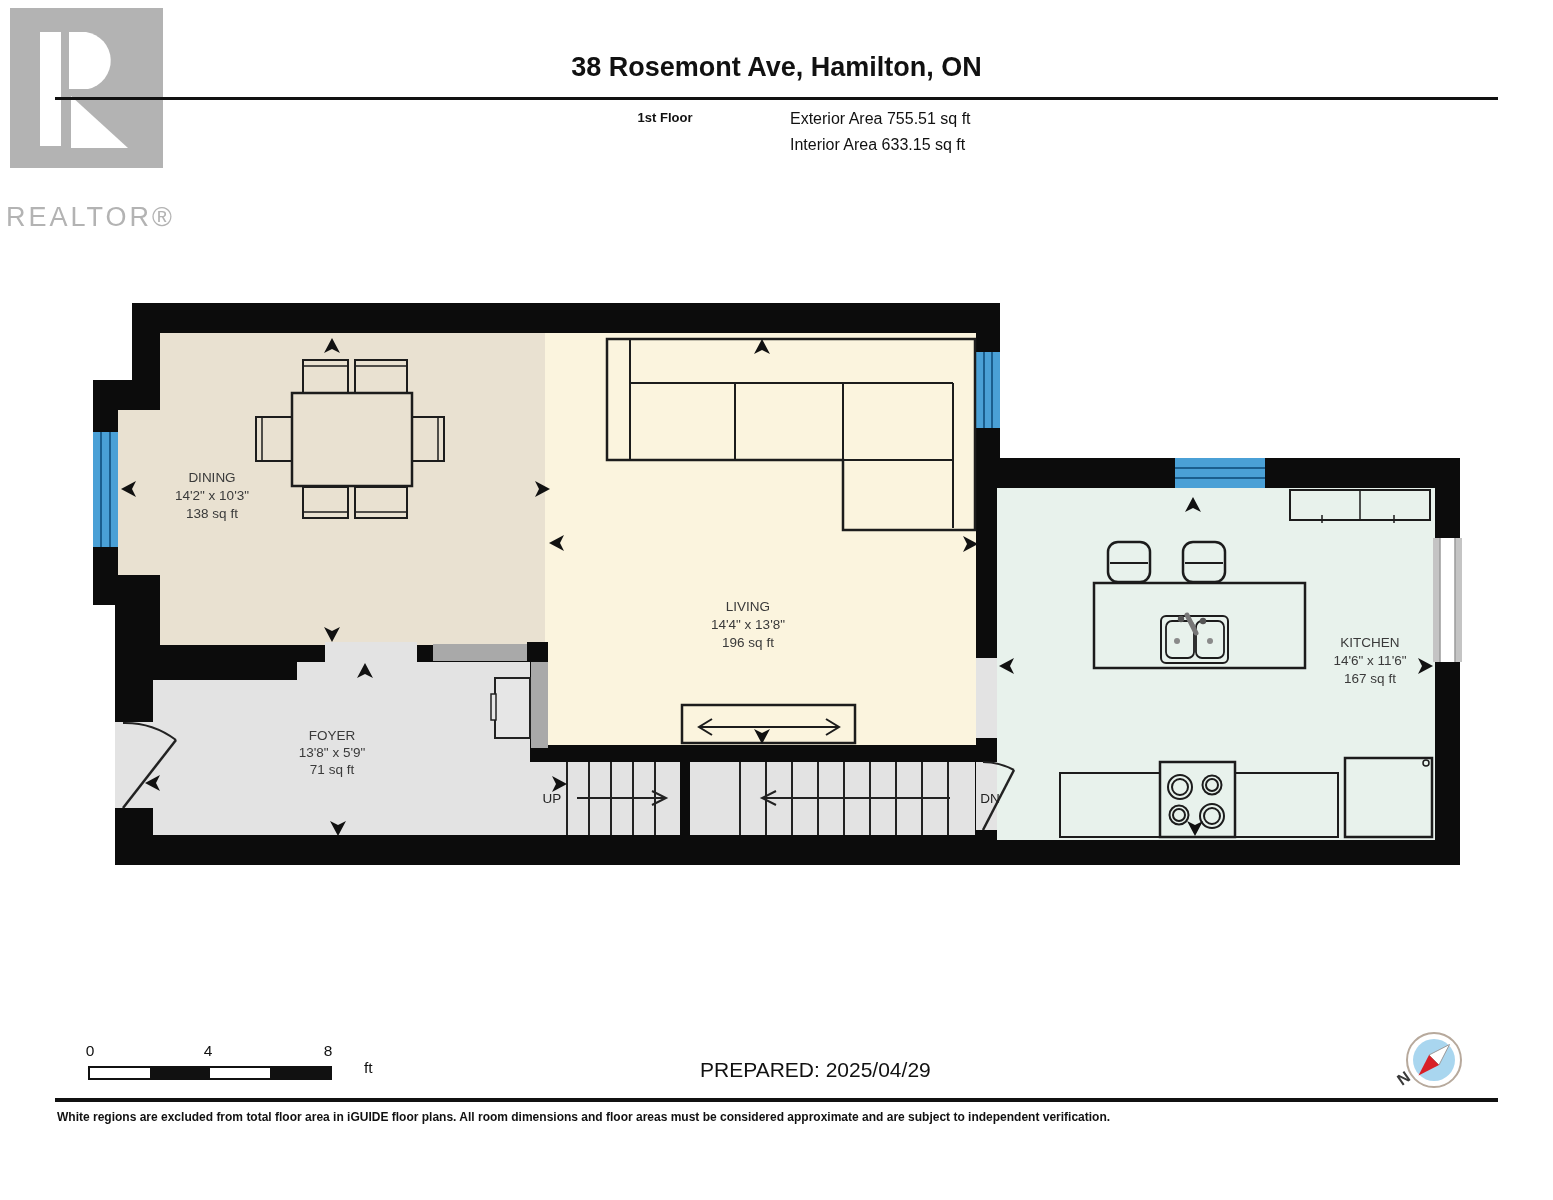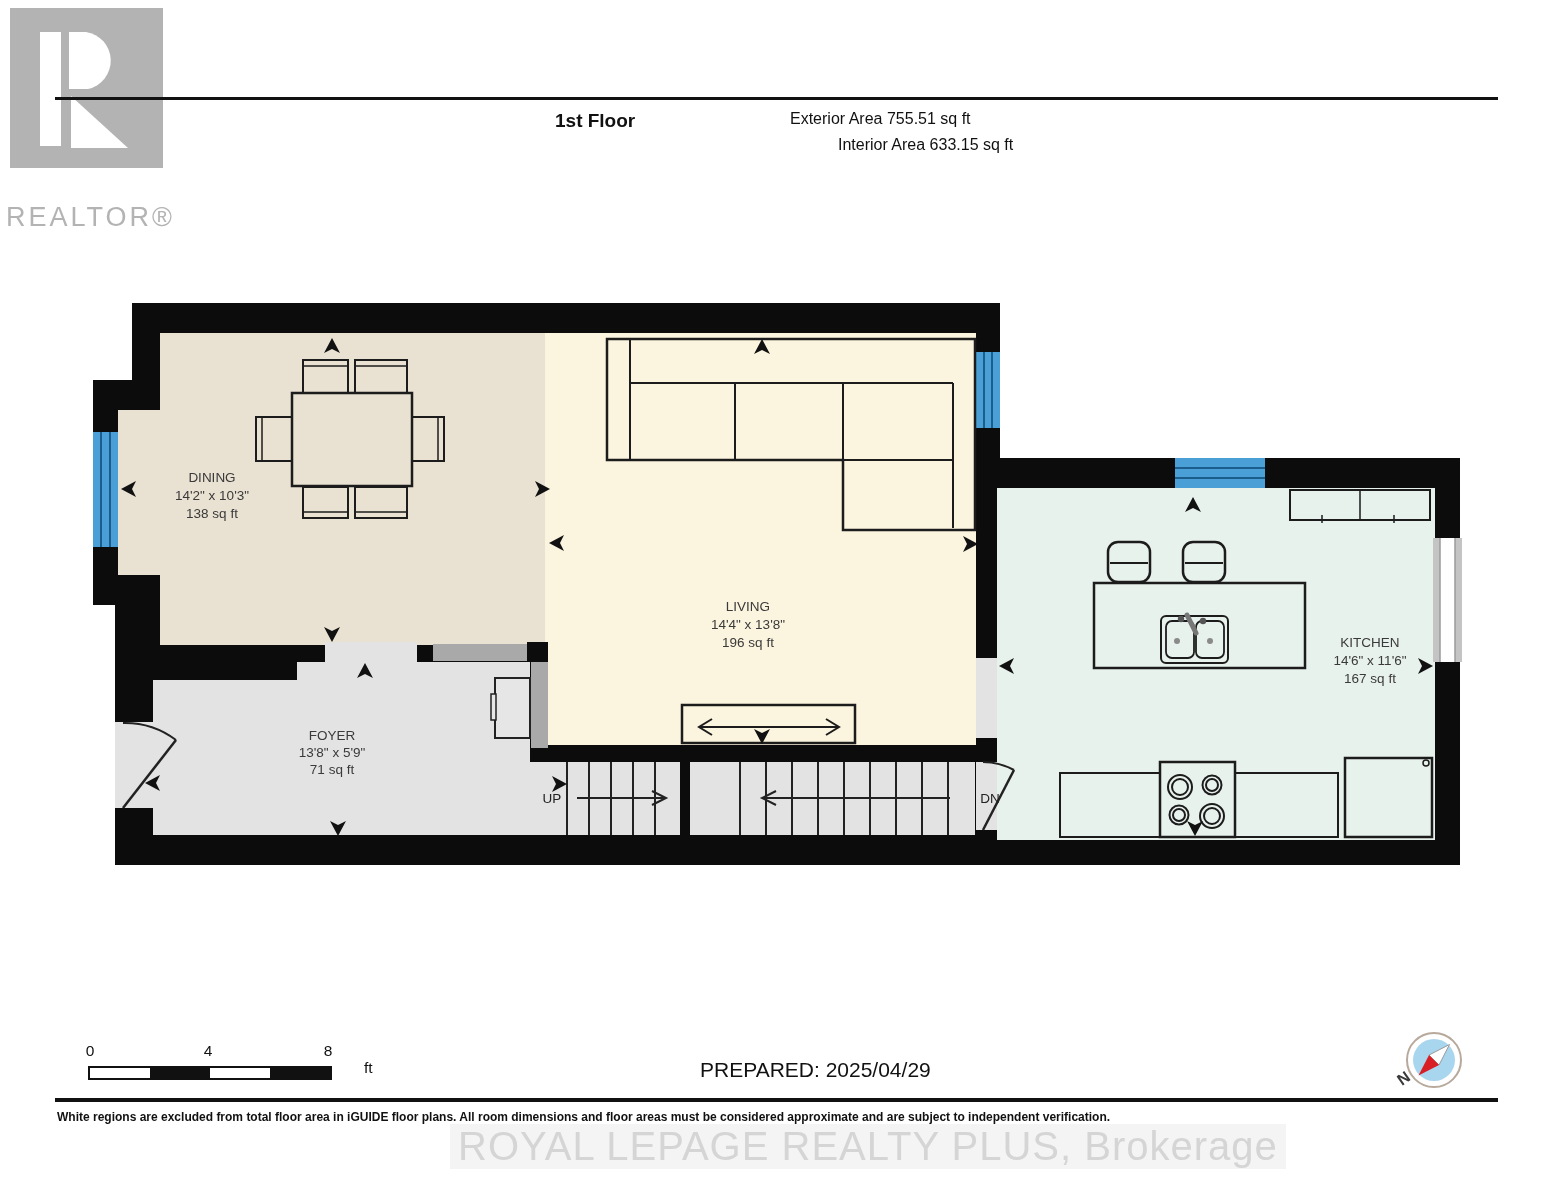--- a/index.html
+++ b/index.html
@@ -4,23 +4,23 @@
 <style>
   html,body{margin:0;padding:0;background:#ffffff;}
   .page{position:relative;width:1553px;height:1200px;background:#ffffff;overflow:hidden;
         font-family:"Liberation Sans",sans-serif;color:#111;}
   .abs{position:absolute;}
   
   .logo-box{left:10px;top:8px;width:153px;height:160px;background:#b3b3b3;}
   .logo-word{left:6px;top:172px;font-size:27px;color:#b3b3b3;letter-spacing:3px;margin-top:30px;}
   .title{left:0;top:52px;width:100%;text-align:center;font-size:27px;font-weight:bold;}
   .hr1{left:55px;top:97px;width:1443px;height:3px;background:#111;}
-  .floorlbl{left:555px;top:110px;width:220px;text-align:left;font-size:19px;font-weight:bold;}
+  .floorlbl{left:555px;top:110px;width:220px;text-align:center;font-size:13px;font-weight:bold;}
   .areaext{left:790px;top:110px;font-size:16px;}
-  .areaint{left:790px;top:136px;font-size:16px;margin-left:48px;}
+  .areaint{left:790px;top:136px;font-size:16px;}
   
   .hr2{left:55px;top:1098px;width:1443px;height:4px;background:#111;}
   .disclaimer{left:57px;top:1110px;width:1200px;font-size:12px;font-weight:700;}
   .watermark{left:450px;top:1124px;font-size:40px;color:#d5d5d5;background:#f4f4f4;
              padding:0 8px;letter-spacing:1px;white-space:nowrap;}
   .prepared{left:700px;top:1058px;font-size:21px;}
   .tick{top:1042px;width:30px;text-align:center;font-size:15.5px;}
   .t0{left:75px;} .t4{left:193px;} .t8{left:313px;}
   .sbar{left:88px;top:1066px;width:240px;height:10px;border:2px solid #111;display:flex;}
   .sbar div{width:60px;height:100%;}
@@ -37,20 +37,21 @@
 <div class="page">
 
   <div class="abs logo-box">
     <svg width="153" height="160" viewBox="0 0 153 160">
       <rect x="30" y="24" width="21" height="114" fill="#fff"></rect>
       <path d="M59,24 h17 a29,29 0 0 1 2,57 h-19 z" fill="#fff"></path>
       <path d="M61,88 L118,140 L61,140 Z" fill="#fff"></path>
     </svg>
   </div>
   <div class="abs logo-word">REALTOR®</div>
+  <div class="abs title">38 Rosemont Ave, Hamilton, ON</div>
   <div class="abs hr1"></div>
   <div class="abs floorlbl">1st Floor</div>
   <div class="abs areaext">Exterior Area 755.51 sq ft</div>
   <div class="abs areaint">Interior Area 633.15 sq ft</div>
 
   <svg class="abs" style="left:80px;top:290px" width="1400" height="585" viewBox="80 290 1400 585">
 
     <defs>
       <path id="arw" d="M0,0 L8,15 L0,11 L-8,15 Z"></path>
     </defs>
@@ -240,14 +241,13 @@
   <svg class="abs" style="left:1394px;top:1028px" width="80" height="66" viewBox="0 0 80 66">
     <circle cx="40" cy="32" r="27" fill="#ffffff" stroke="#b7a99c" stroke-width="2"></circle>
     <circle cx="40" cy="32" r="21" fill="#a9d6ef"></circle>
     <polygon points="55.5,16.5 35,27 45,37" fill="#ffffff" stroke="#9a9a9a" stroke-width="1"></polygon>
     <polygon points="24.5,47.5 35,27 45,37" fill="#d81f26"></polygon>
     <text transform="translate(8,58) rotate(-35)" font-size="16" font-weight="bold" fill="#111">N</text>
   </svg>
 
   <div class="abs hr2"></div>
   <div class="abs disclaimer">White regions are excluded from total floor area in iGUIDE floor plans. All room dimensions and floor areas must be considered approximate and are subject to independent verification.</div>
-  <div class="abs watermark">ROYAL LEPAGE REALTY PLUS, Brokerage</div>
 </div>
 
 </body></html>

